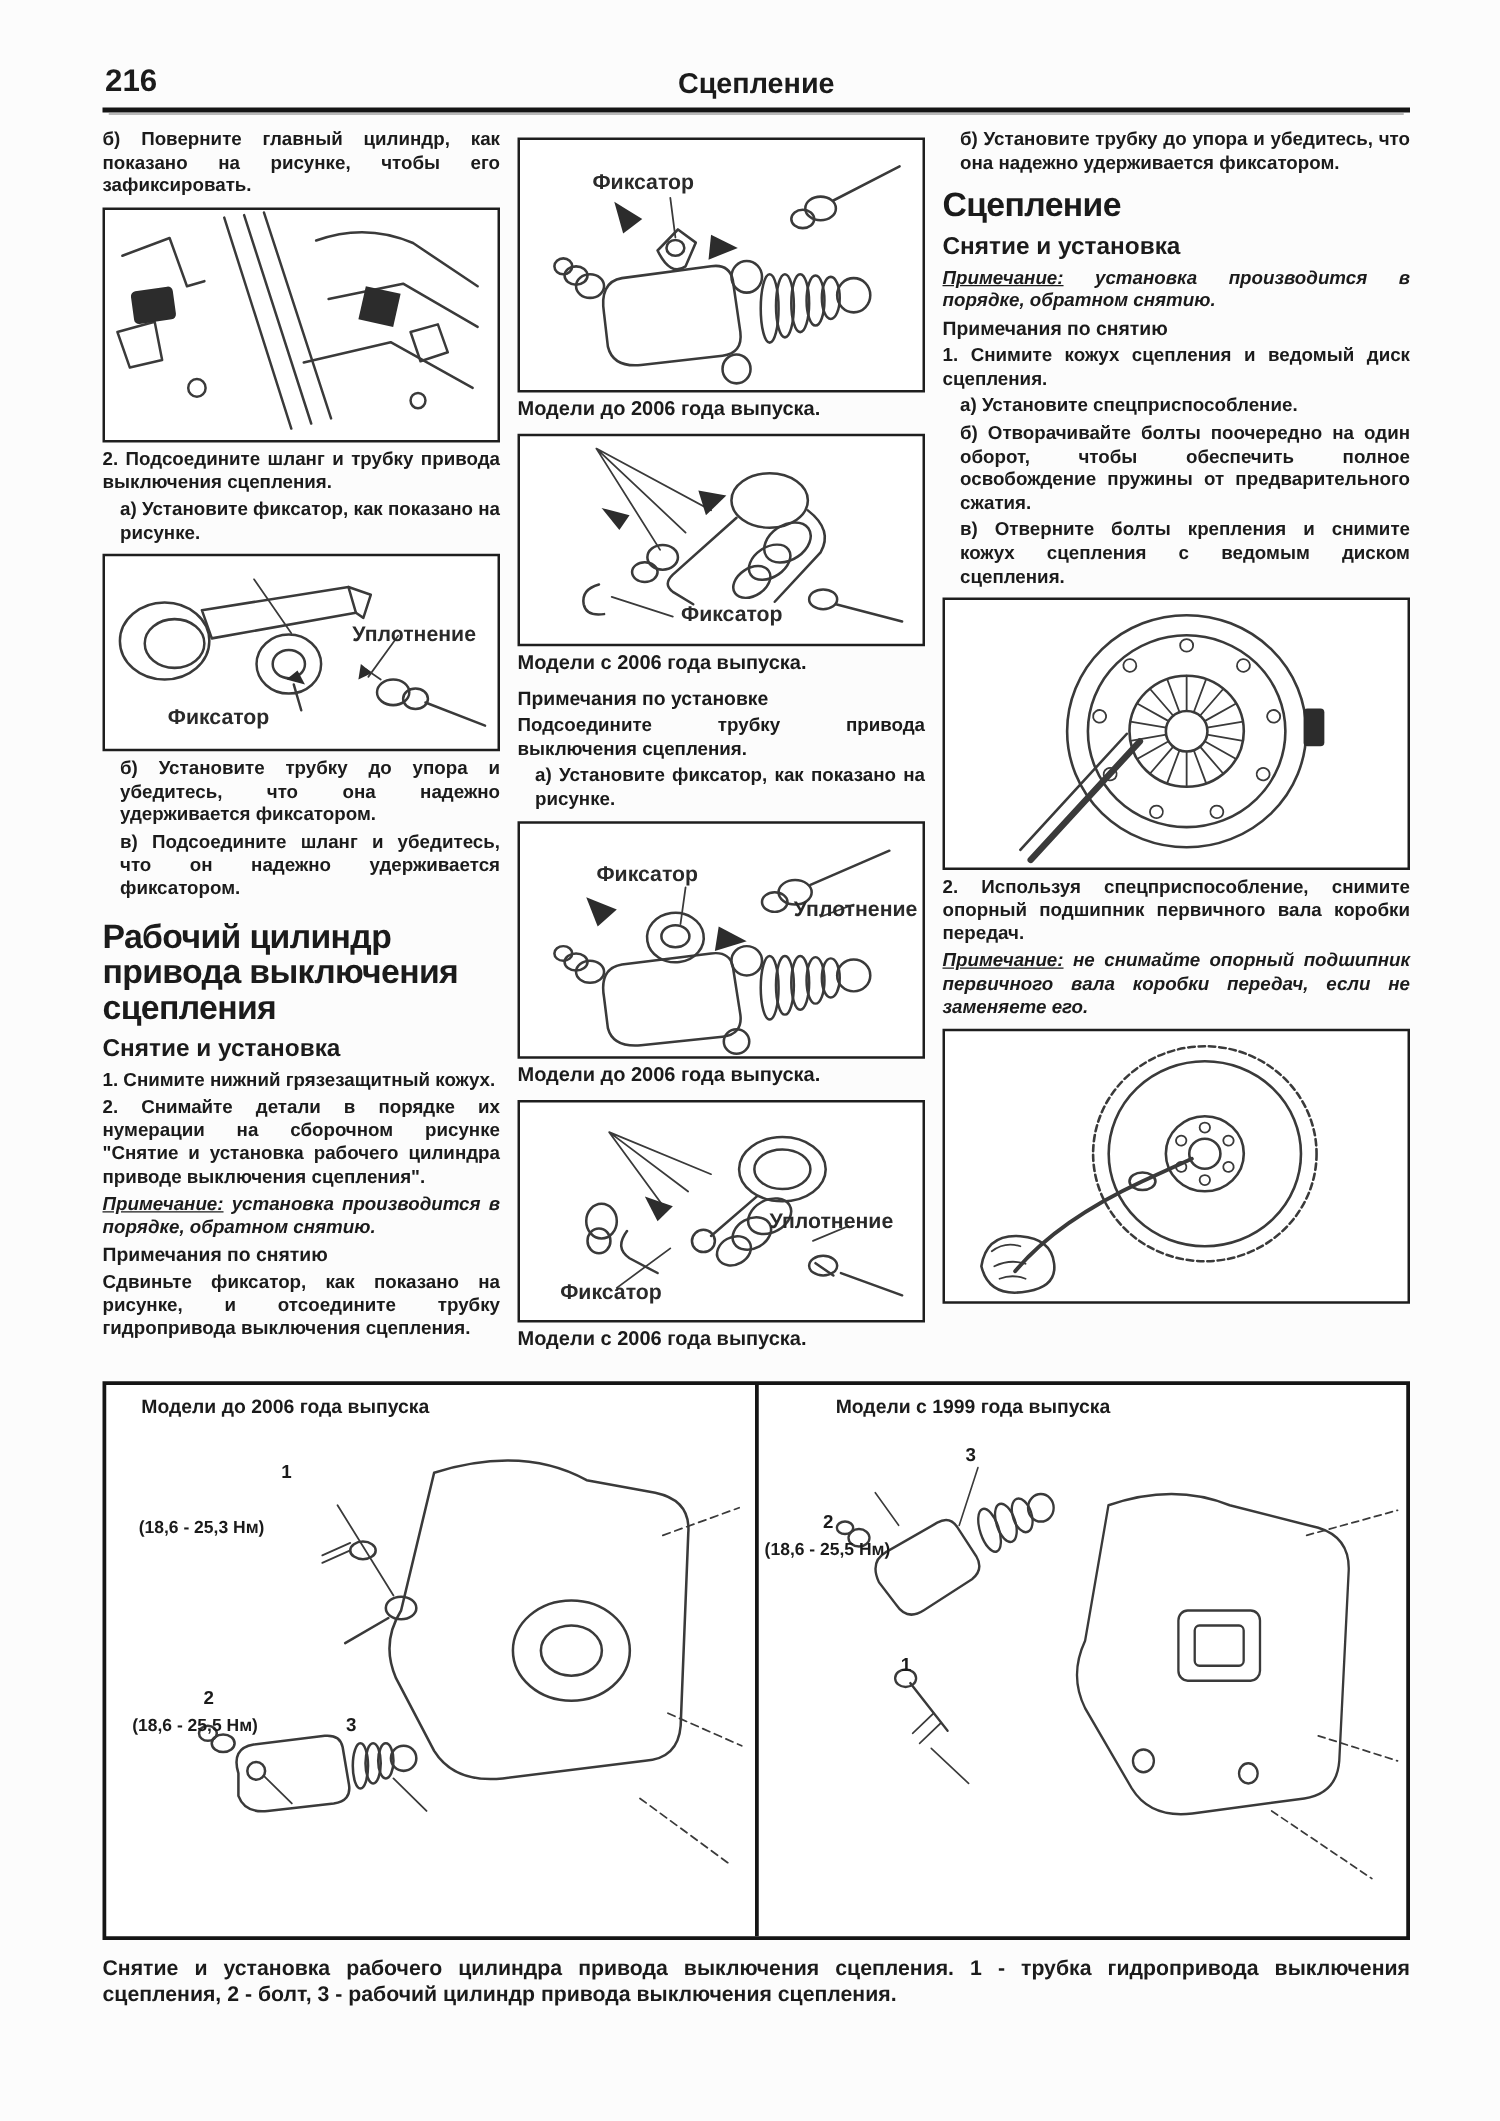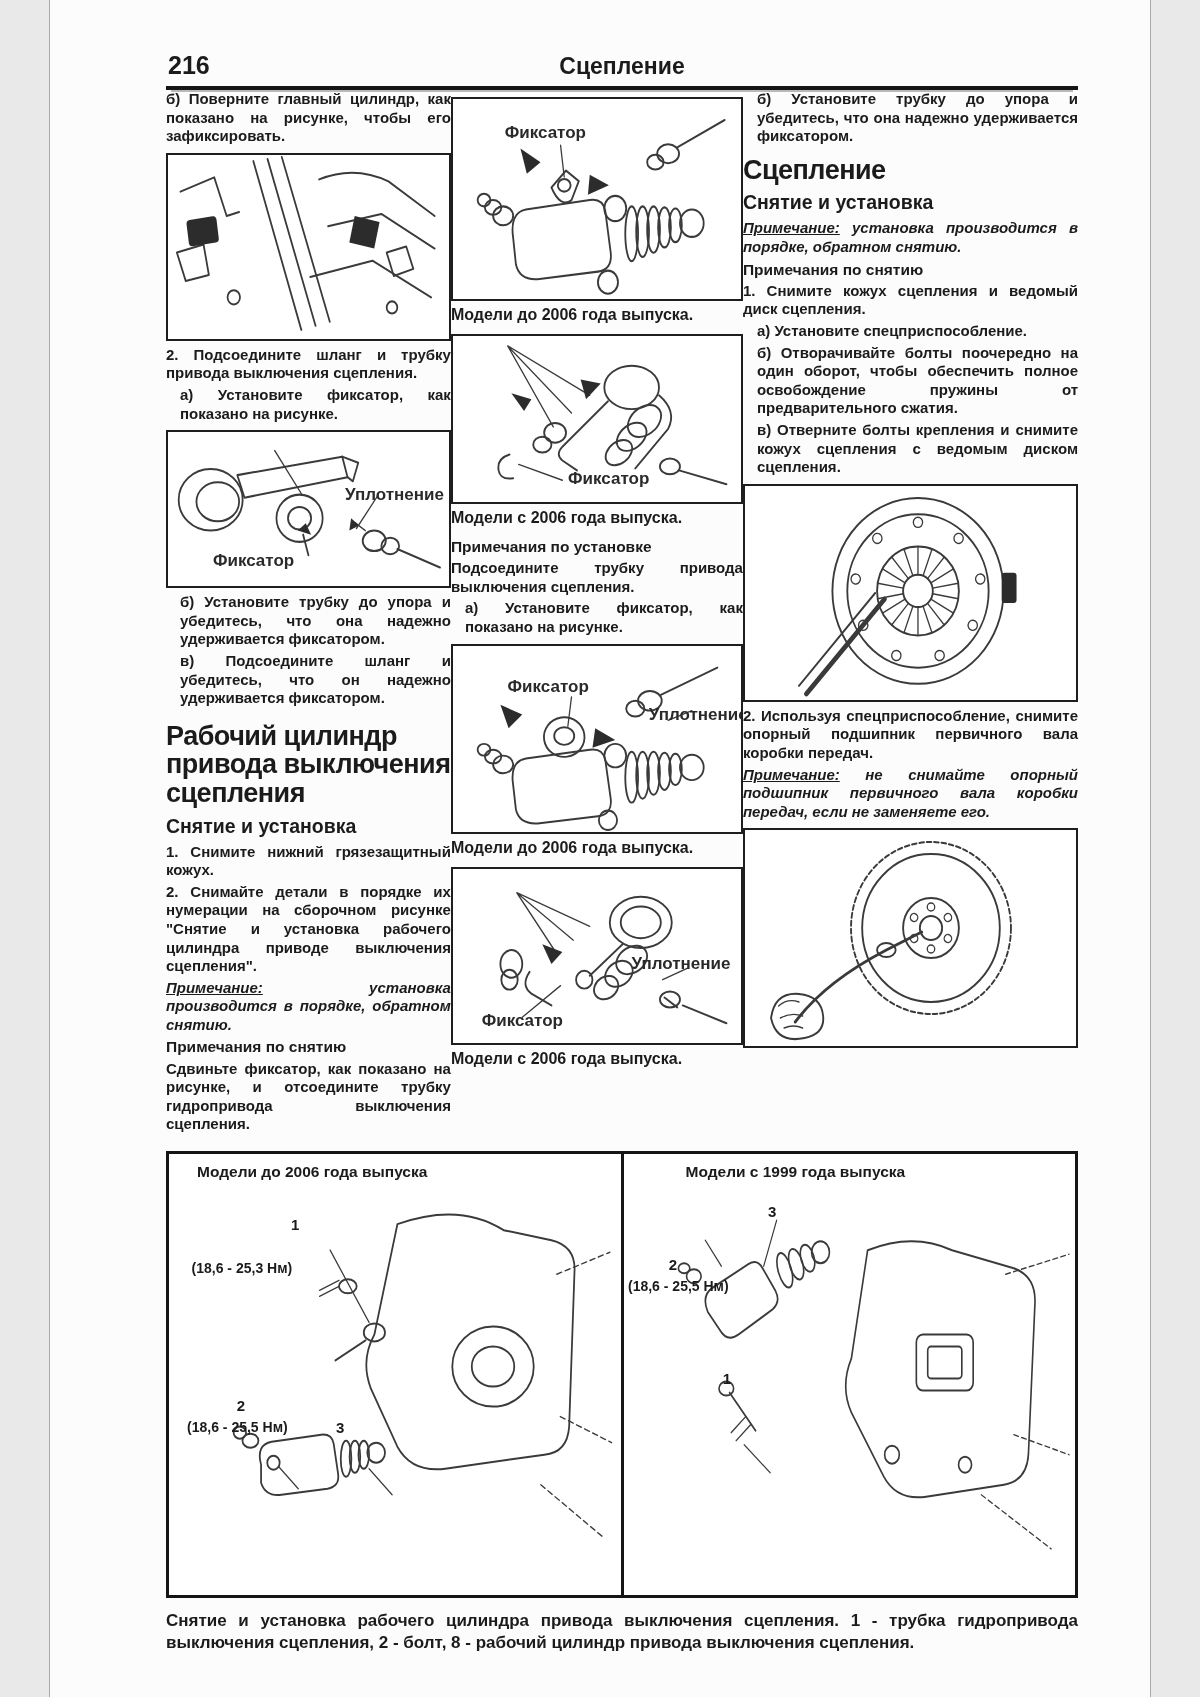--- a/index.html
+++ b/index.html
@@ -1,24 +1,24 @@
 <!DOCTYPE html>
 <html><head>
 <meta charset="utf-8">
 <style>
   * { margin:0; padding:0; box-sizing:border-box; }
   html,body { background:#e9e9e9; font-family:"Liberation Sans", sans-serif; }
-  .page { position:relative; width:1100px; height:1697px; margin:0 auto; background:#fcfcfc;
-          outline:1px solid #a9a9a9; padding:50px 72px 20px 116px; color:#1b1b1b; }
+  .page { position:relative; width:1200px; height:1697px; margin:0 auto; background:#fcfcfc;
+          outline:1px solid #a9a9a9; padding:50px 72px 20px 82px; color:#1b1b1b; }
   .hdr { position:relative; height:40px; border-bottom:4px solid #151515;
          box-shadow:0 7px 0 -5px #b9b9b9; }
   .hdr .num { position:absolute; left:2px; bottom:6px; font-size:25px; font-weight:800; }
   .hdr .title { position:absolute; left:50%; transform:translateX(-50%); bottom:6px;
                 font-size:23px; font-weight:800; }
-  .cols { display:flex; }
+  .cols { display:flex; gap:14px; margin-top:13px; }
   .col-l { width:318px; } .col-m { width:326px; } .col-r { width:374px; }
   .p { font-size:15px; font-weight:600; line-height:1.24; text-align:justify; margin-bottom:3px; }
   .sub { padding-left:14px; }
   .note { font-style:italic; }
   .note .nl { text-decoration:underline; font-weight:700; }
   .bh { font-size:15.5px; font-weight:800; text-align:left; margin-top:2px; }
   .h1 { font-size:27px; font-weight:800; line-height:1.06; margin:14px 0 7px; letter-spacing:-0.5px; }
   .h2 { font-size:19.5px; font-weight:800; margin:0 0 5px; }
   .fig { position:relative; border:2px solid #1e1e1e; background:#fff; margin:7px 0 5px; overflow:hidden; }
   .fig svg { display:block; width:100%; height:100%; }
@@ -384,14 +384,14 @@
         </g>
       </svg>
       <span class="btitle bt-r">Модели с 1999 года выпуска</span>
       <span class="bnum" style="left:32%;top:11%">3</span>
       <span class="bnum" style="left:10%;top:23%">2</span>
       <span class="btq" style="left:1%;top:28%">(18,6 - 25,5 Нм)</span>
       <span class="bnum" style="left:22%;top:49%">1</span>
     </div>
   </div>
 
-  <p class="bcap">Снятие и установка рабочего цилиндра привода выключения сцепления. 1 - трубка гидропривода выключения сцепления, 2 - болт, 8 - рабочий цилиндр привода выключения сцепления.</p>
+  <p class="bcap">Снятие и установка рабочего цилиндра привода выключения сцепления. 1 - трубка гидропривода выключения сцепления, 2 - болт, 3 - рабочий цилиндр привода выключения сцепления.</p>
 </div>
 
 </body></html>

